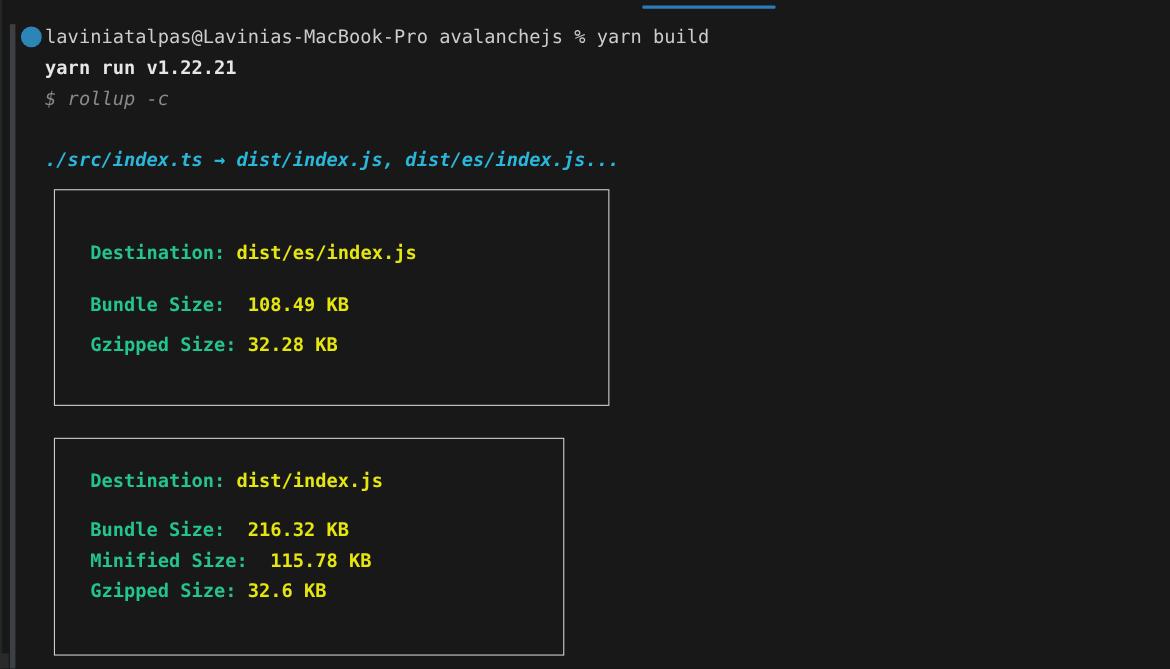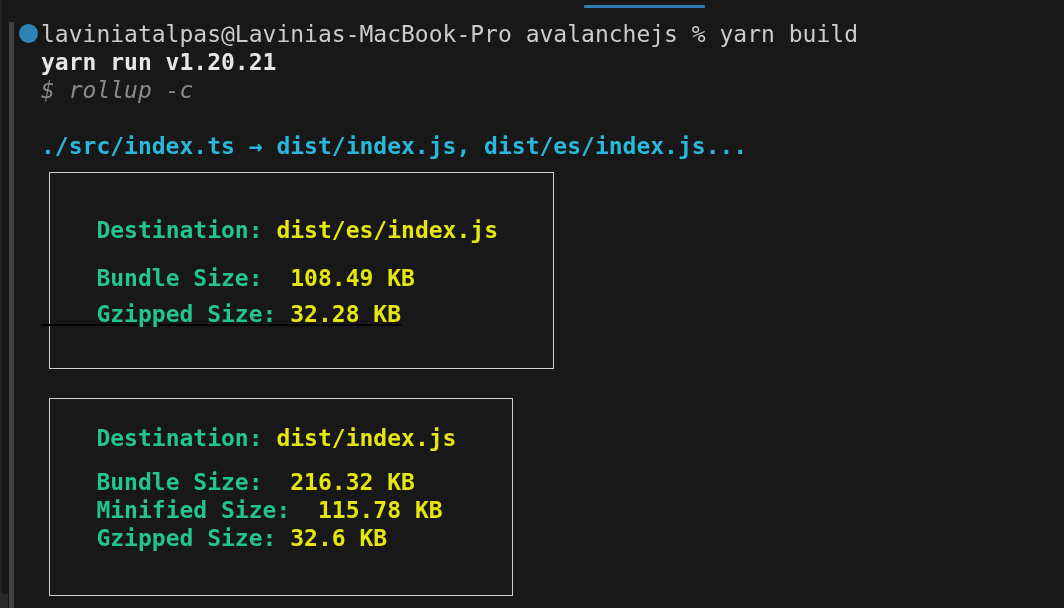--- a/index.html
+++ b/index.html
@@ -49,50 +49,50 @@
   .fs-box{
     position:absolute;
     border:1.5px solid var(--box-border);
     box-sizing:border-box;
     background:transparent;
   }
   .fs-box-1{left:49px;top:172px;width:505px;height:197px;}
   .fs-box-2{left:49px;top:398px;width:464px;height:198px;}
   .lines{
     position:absolute;left:0;top:20px;width:1064px;height:588px;
-    font-size:23px;
+    font-size:17px;
   }
   .line{
     position:absolute;left:41px;height:28px;line-height:28px;
     white-space:pre;
   }
   .seg-fg{color:var(--foreground);}
   .seg-bold{color:var(--bright-white);font-weight:bold;}
   .seg-dim{color:var(--dim-gray);}
-  .seg-cyan{color:var(--ansi-cyan);font-weight:bold;}
+  .seg-cyan{color:var(--ansi-cyan);font-weight:bold;font-style:italic;}
   .seg-green{color:var(--ansi-green);font-weight:bold;}
   .seg-yellow{color:var(--ansi-yellow);font-weight:bold;}
 </style>
 </head>
 <body>
 
 <div class="screen">
   <div class="edge-strip"></div>
   <div class="gutter-bar"></div>
   <div class="notch"></div>
   <div class="tab-indicator"></div>
   <div class="cmd-dot"></div>
   <div class="fs-box fs-box-1"></div>
   <div class="fs-box fs-box-2"></div>
   <div class="lines">
       <div class="line" style="top: 0px;"><span class="seg-fg">laviniatalpas@Lavinias-MacBook-Pro avalanchejs % yarn build</span></div>
-      <div class="line" style="top: 28px;"><span class="seg-bold">yarn run v1.20.21</span></div>
+      <div class="line" style="top: 28px;"><span class="seg-bold">yarn run v1.22.21</span></div>
       <div class="line" style="top: 56px; font-style: italic;"><span class="seg-dim">$ rollup -c</span></div>
       <div class="line" style="top: 112px;"><span class="seg-cyan">./src/index.ts → dist/index.js, dist/es/index.js...</span></div>
       <div class="line" style="top: 196px;"><span class="seg-fg">    </span><span class="seg-green">Destination:</span><span class="seg-fg"> </span><span class="seg-yellow">dist/es/index.js</span></div>
       <div class="line" style="top: 224px; margin-top: 20px;"><span class="seg-fg">    </span><span class="seg-green">Bundle Size:</span><span class="seg-fg">  </span><span class="seg-yellow">108.49 KB</span></div>
-      <div class="line" style="top: 280px; text-decoration: underline;"><span class="seg-fg">    </span><span class="seg-green">Gzipped Size:</span><span class="seg-fg"> </span><span class="seg-yellow">32.28 KB</span></div>
+      <div class="line" style="top: 280px;"><span class="seg-fg">    </span><span class="seg-green">Gzipped Size:</span><span class="seg-fg"> </span><span class="seg-yellow">32.28 KB</span></div>
       <div class="line" style="top: 404px;"><span class="seg-fg">    </span><span class="seg-green">Destination:</span><span class="seg-fg"> </span><span class="seg-yellow">dist/index.js</span></div>
       <div class="line" style="top: 448px;"><span class="seg-fg">    </span><span class="seg-green">Bundle Size:</span><span class="seg-fg">  </span><span class="seg-yellow">216.32 KB</span></div>
       <div class="line" style="top: 476px;"><span class="seg-fg">    </span><span class="seg-green">Minified Size:</span><span class="seg-fg">  </span><span class="seg-yellow">115.78 KB</span></div>
       <div class="line" style="top: 504px;"><span class="seg-fg">    </span><span class="seg-green">Gzipped Size:</span><span class="seg-fg"> </span><span class="seg-yellow">32.6 KB</span></div>
     </div>
 </div>
 
 </body></html>

